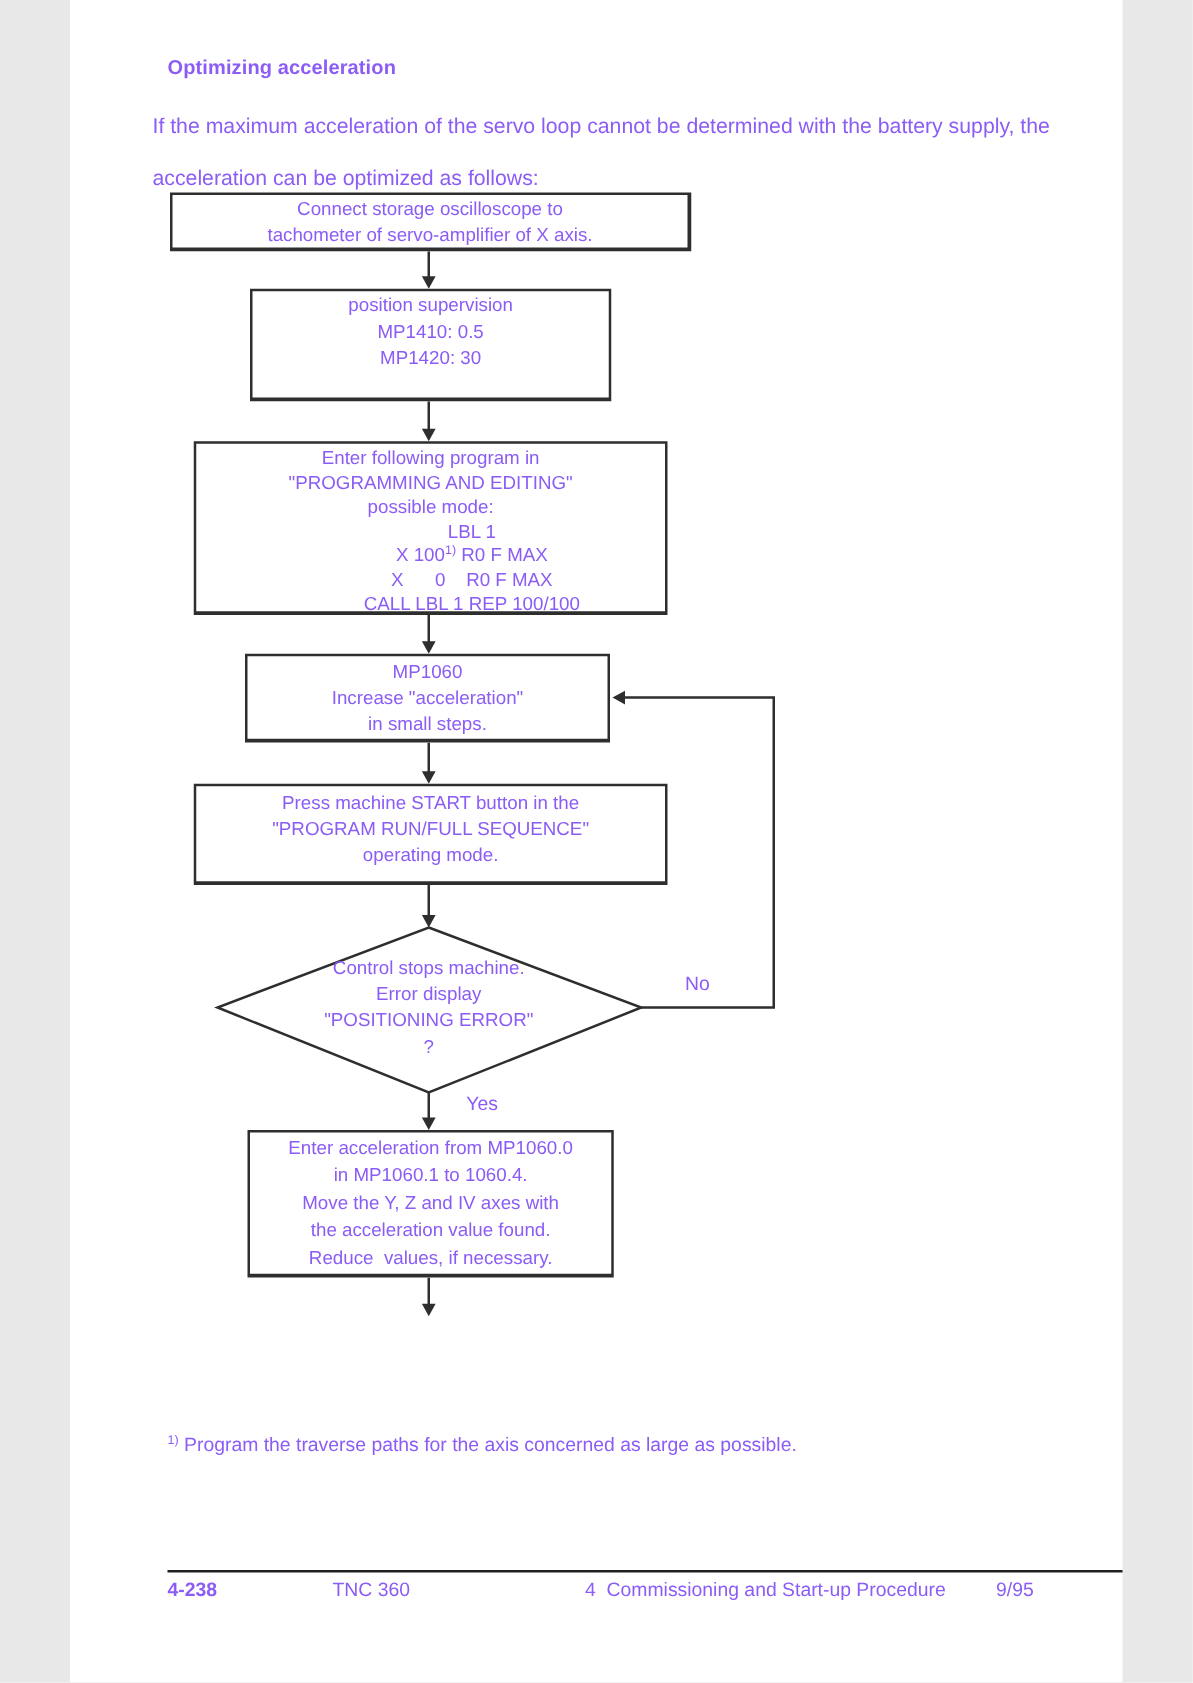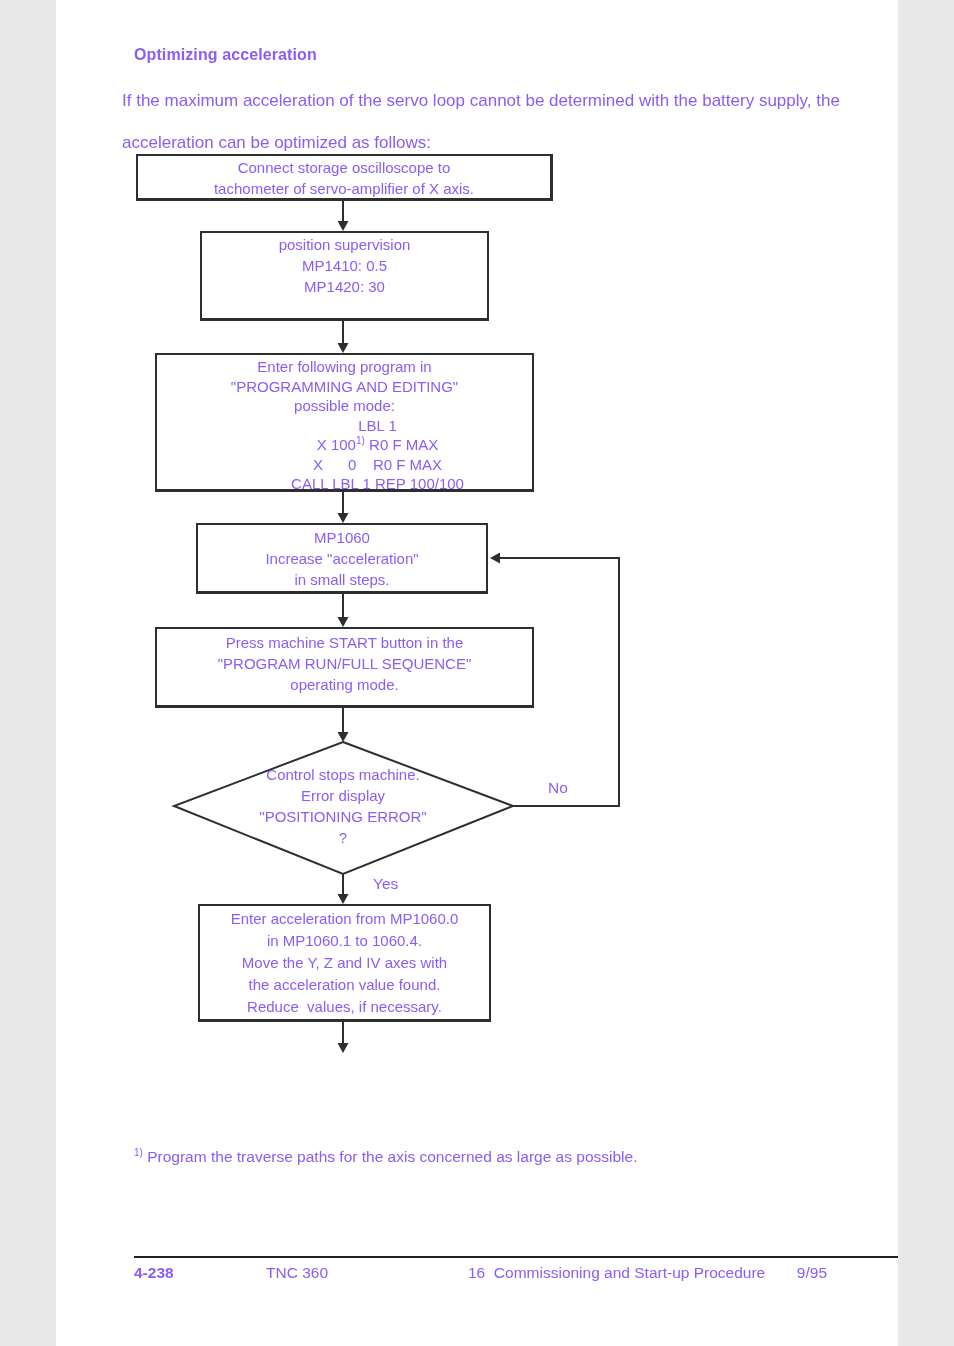--- a/index.html
+++ b/index.html
@@ -152,16 +152,16 @@
     <div class="ln">the acceleration value found.</div>
     <div class="ln">Reduce  values, if necessary.</div>
   </div>
 
 
   <div class="footnote"><sup class="fn">1)</sup><span> Program the traverse paths for the axis concerned as large as possible.</span></div>
 
   <div class="footer-rule"></div>
   <div class="footer-item" id="footer-page">4-238</div>
   <div class="footer-item" id="footer-product">TNC 360</div>
-  <div class="footer-item" id="footer-chapter">16  Commissioning and Start-up Procedure</div>
+  <div class="footer-item" id="footer-chapter">4  Commissioning and Start-up Procedure</div>
   <div class="footer-item" id="footer-issue">9/95</div>
 
 </div>
 
 </body></html>

